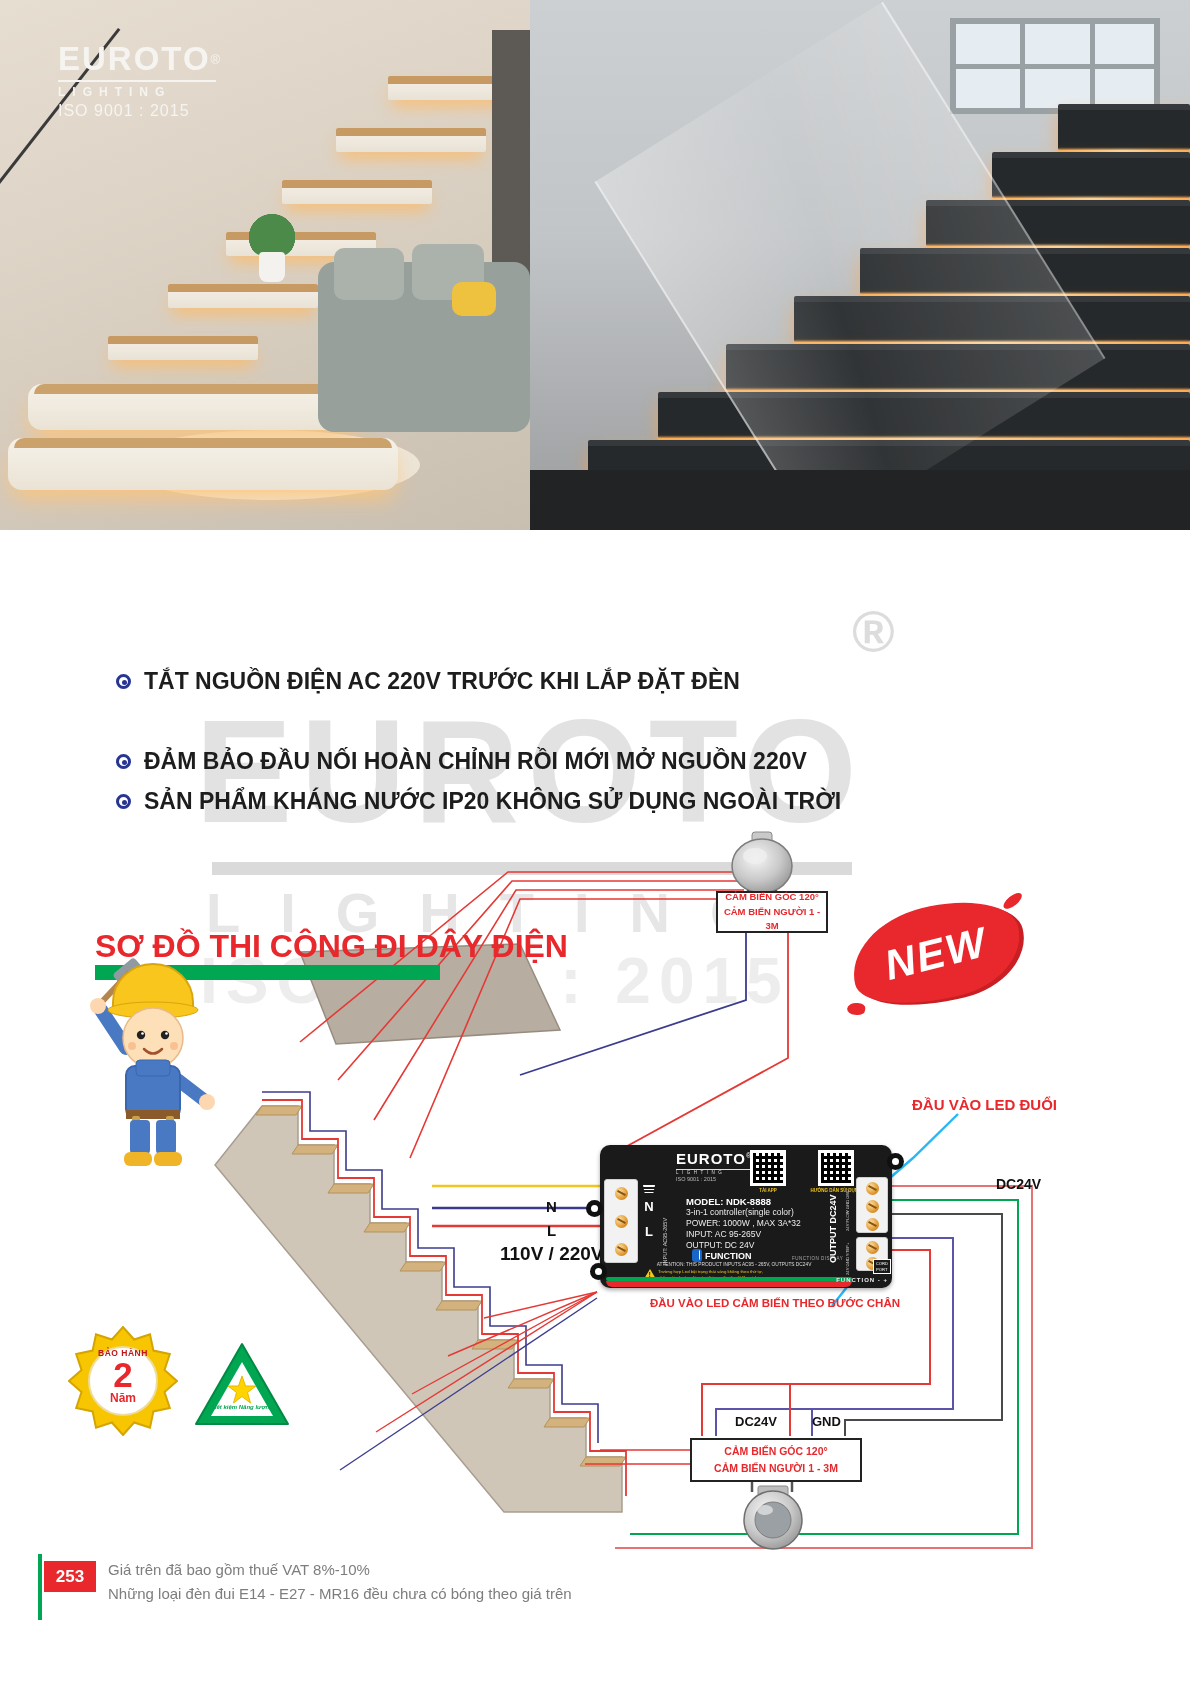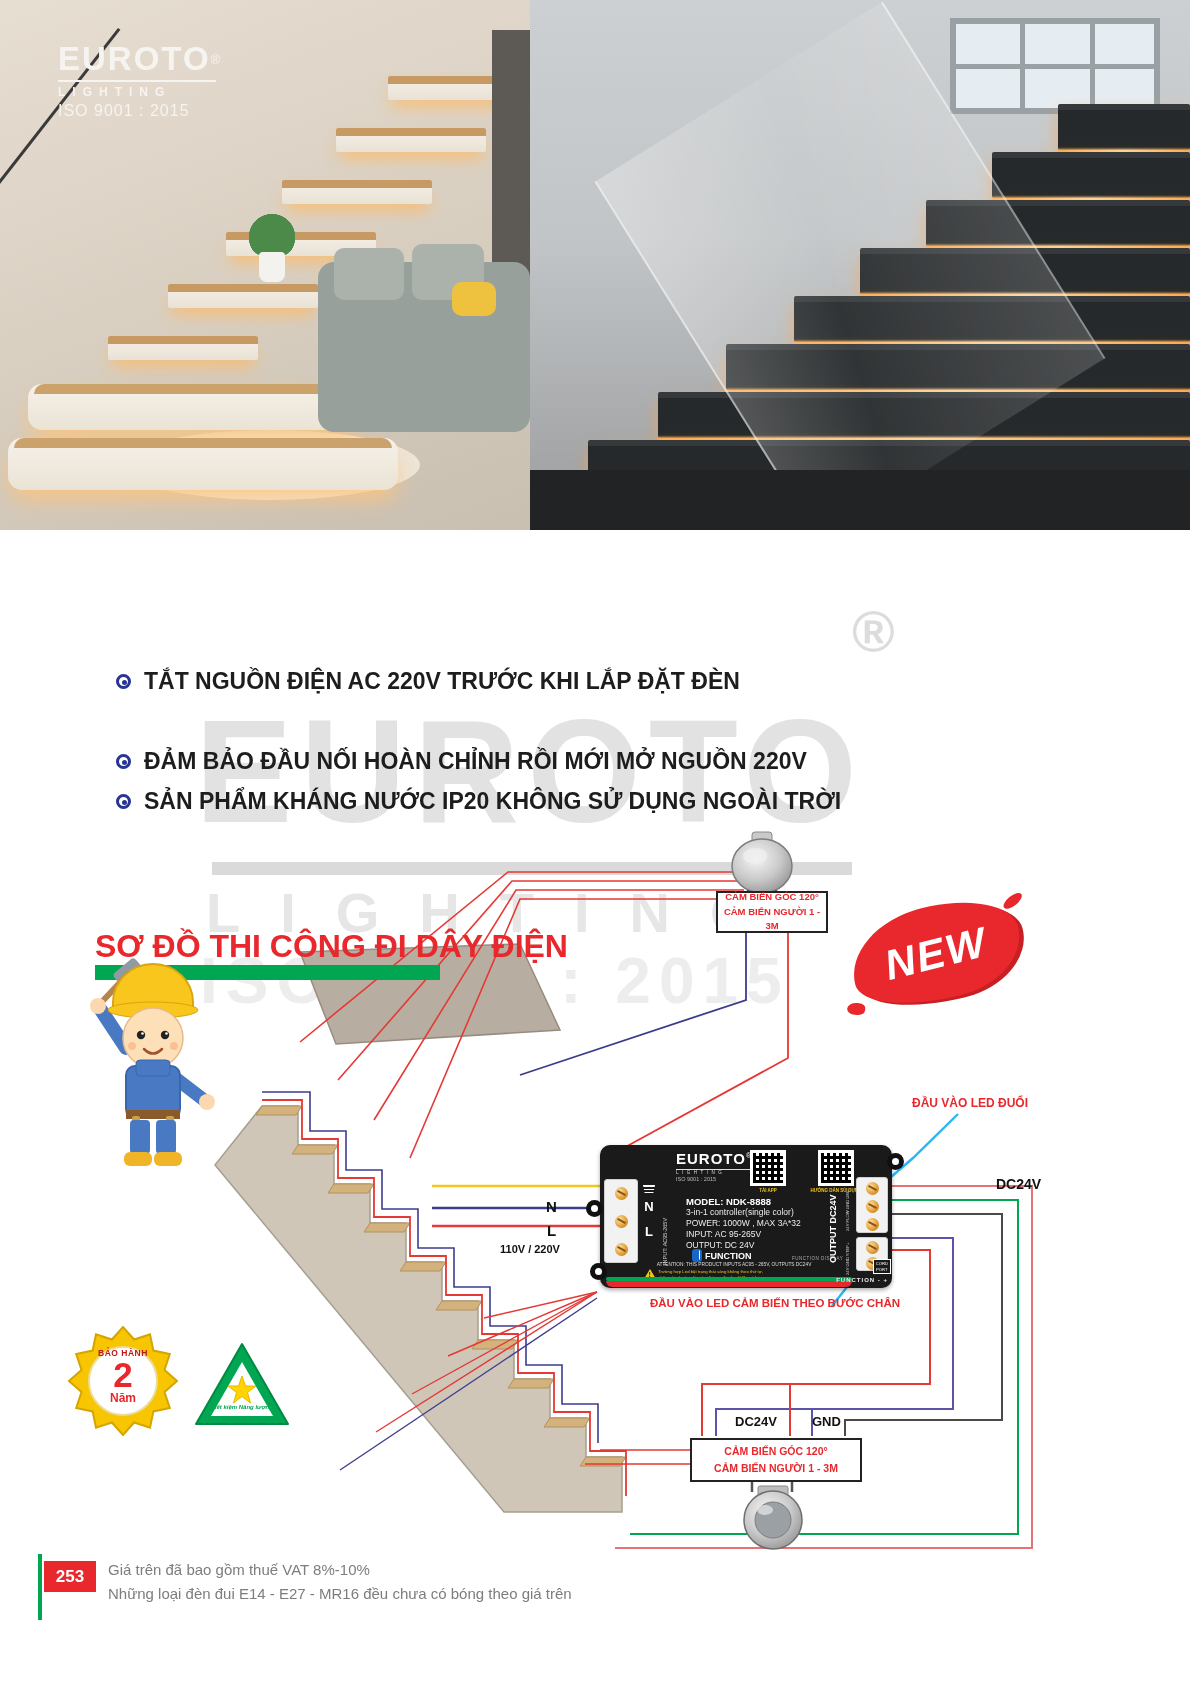--- a/index.html
+++ b/index.html
@@ -333,22 +333,22 @@
     <div>CẢM BIẾN GÓC 120°</div>
     <div>CẢM BIẾN NGƯỜI 1 - 3M</div>
   </div>
   <div class="sens-box sens-bot">
     <div>CẢM BIẾN GÓC 120°</div>
     <div>CẢM BIẾN NGƯỜI 1 - 3M</div>
   </div>
 
   <div class="lbl" style="left:546px; top:1198px; font-size:15px;">N</div>
   <div class="lbl" style="left:547px; top:1222px; font-size:15px;">L</div>
-  <div class="lbl" style="left:500px; top:1243px; font-size:11px;">110V / 220V</div>
-  <div class="lbl lbl-red" style="left:900px; top:1096px; font-size:12px;padding-left:12px;">ĐẦU VÀO LED ĐUỔI</div>
+  <div class="lbl" style="left:500px; top:1243px; font-size:19px;">110V / 220V</div>
+  <div class="lbl lbl-red" style="left:900px; top:1096px; font-size:15px;padding-left:12px;">ĐẦU VÀO LED ĐUỔI</div>
   <div class="lbl" style="left:996px; top:1176px; font-size:14px;">DC24V</div>
   <div class="lbl lbl-red" style="left:650px; top:1297px; font-size:11.5px;">ĐẦU VÀO LED CẢM BIẾN THEO BƯỚC CHÂN</div>
   <div class="lbl" style="left:735px; top:1414px; font-size:13px;">DC24V</div>
   <div class="lbl" style="left:812px; top:1414px; font-size:13px;">GND</div>
 
   <div class="dev">
     <div class="ear" style="left:-14px; top:55px;"></div>
     <div class="ear" style="right:-12px; top:8px;"></div>
     <div class="ear" style="left:-10px; top:118px;"></div>
 

